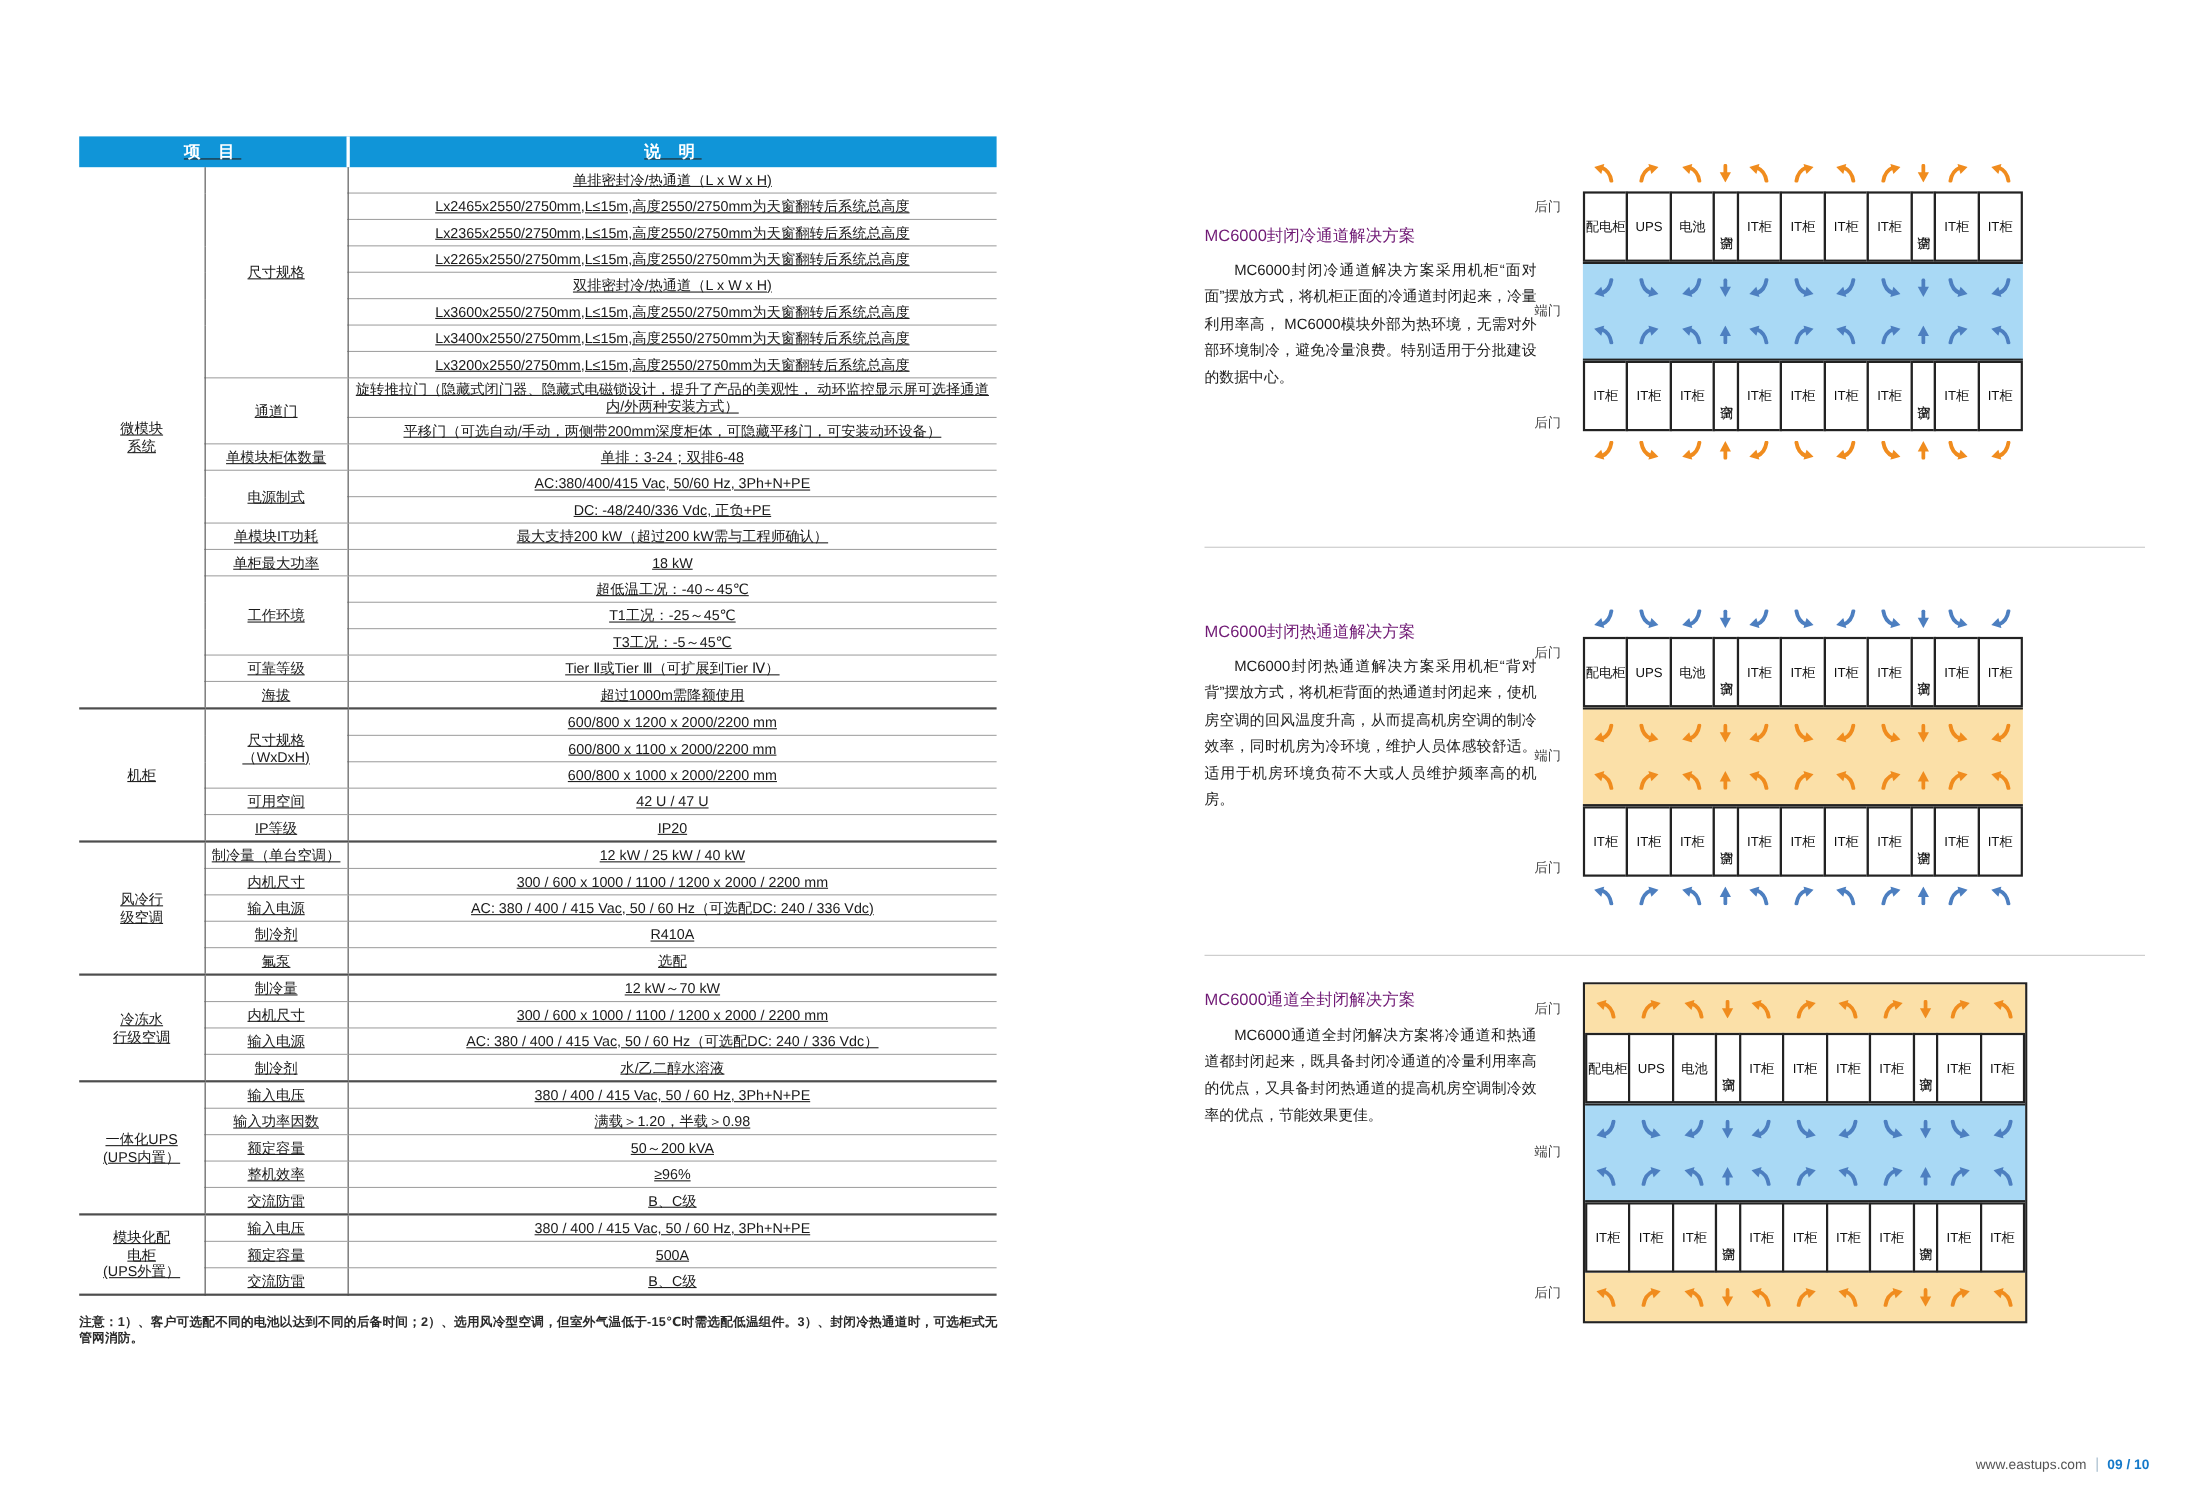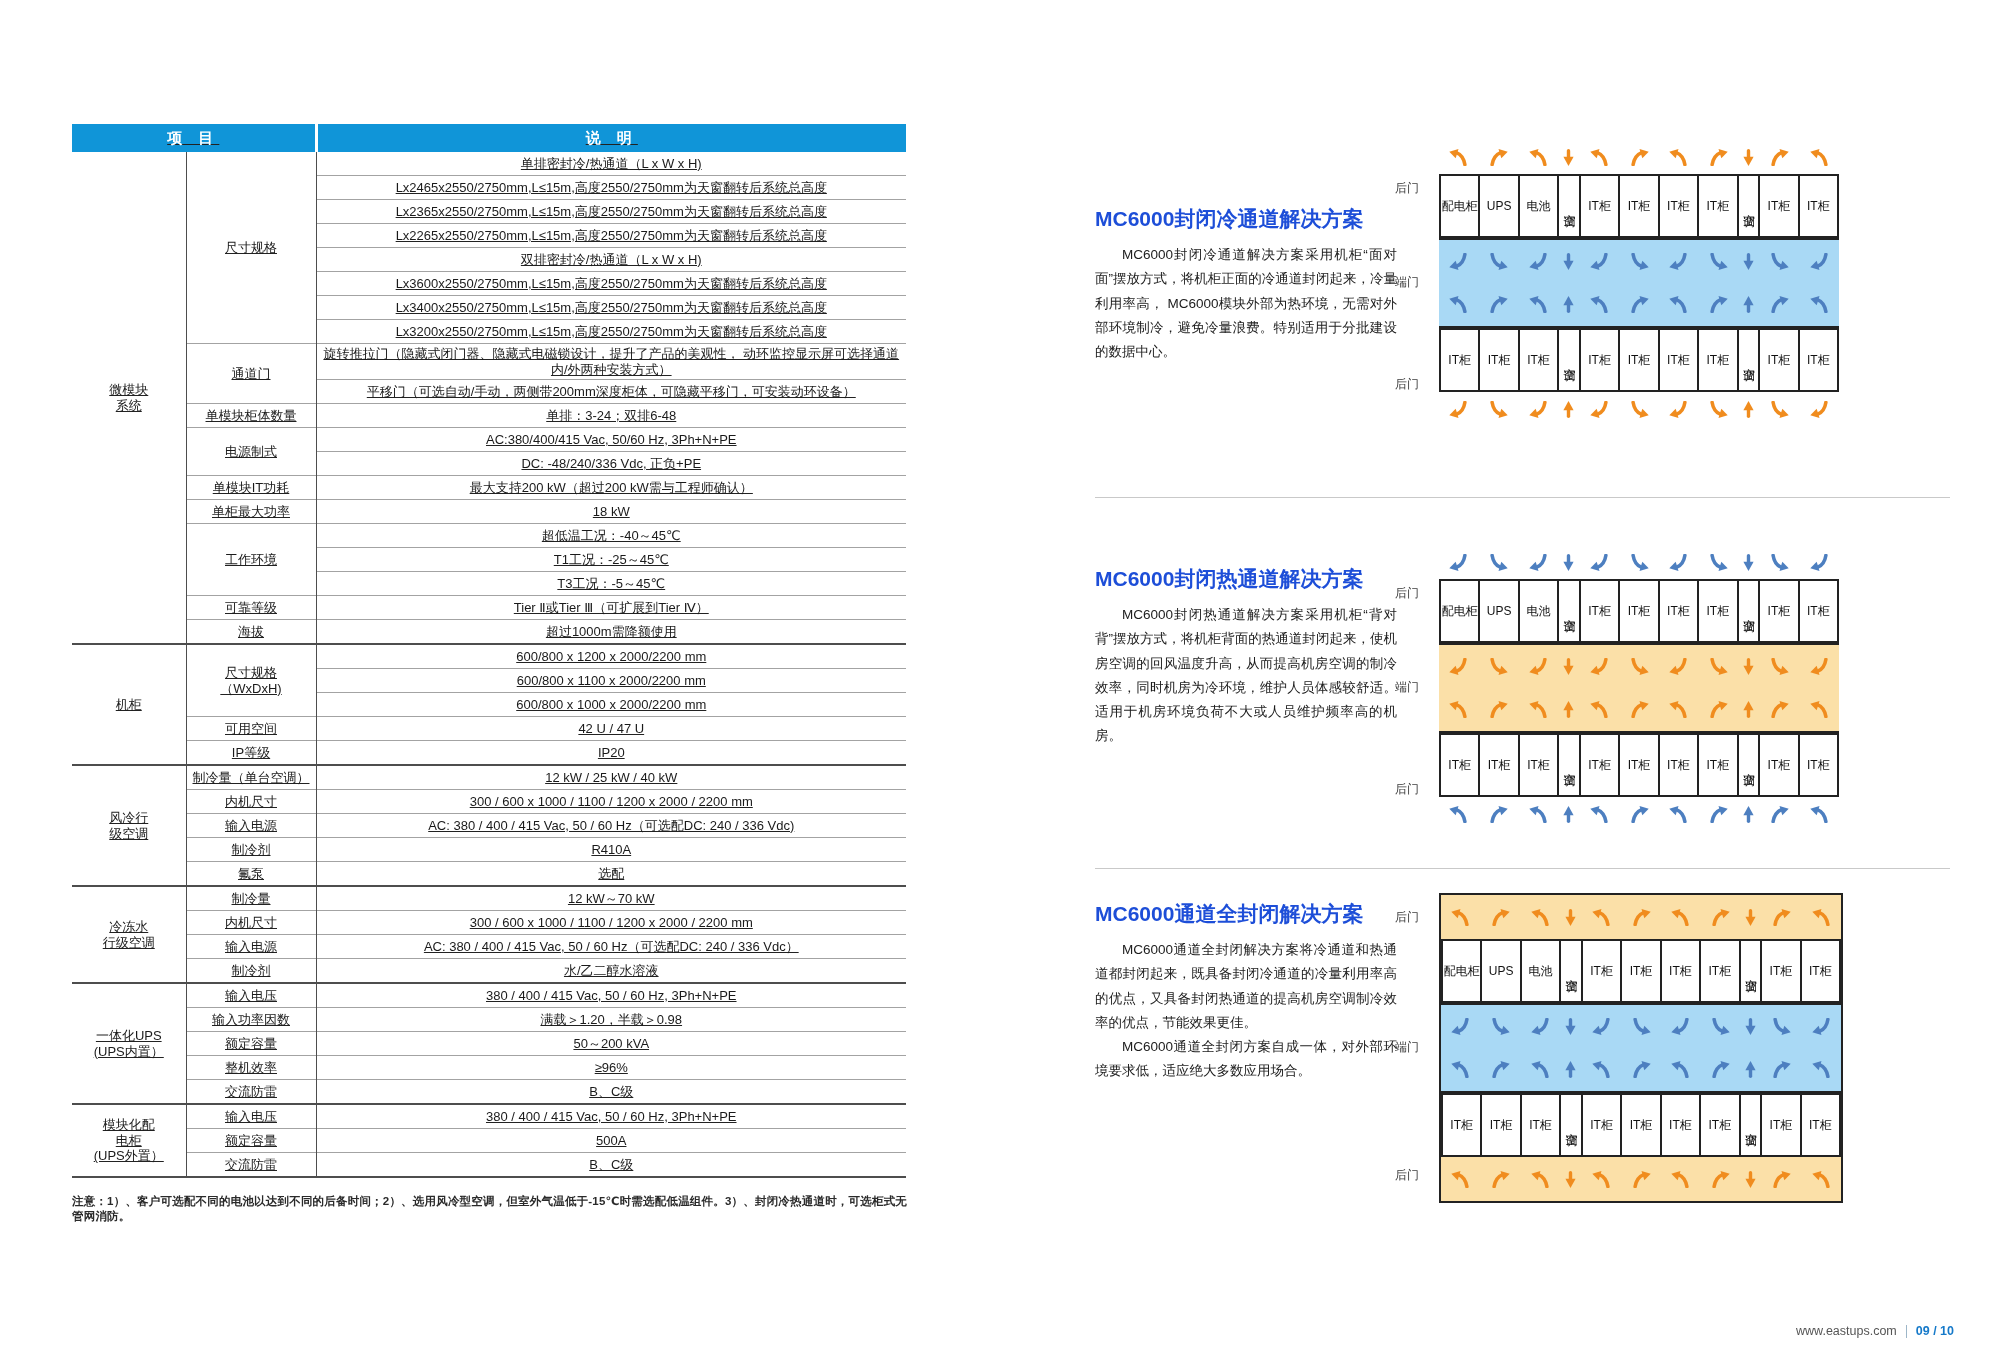--- a/index.html
+++ b/index.html
@@ -25,21 +25,21 @@
     padding:2px 6px;height:19px;line-height:1.2;color:#1a1a1a;
   }
   td.group{white-space:pre-line;border-right:1px solid #4d4d4d;border-top:2px solid #4d4d4d;font-size:13.5px;}
   td.item{border-right:1px solid #4d4d4d;border-top:1px solid #a3a3a3;white-space:pre-line;}
   td.val{border-top:1px solid #a3a3a3;}
   td.sec-start{border-top:2px solid #4d4d4d;}
   tr.first > td{border-top:none !important;}
   .note{margin-top:16px;font-size:11.5px;color:#2a2a2a;font-weight:bold;letter-spacing:.2px;}
   
   .sol-text{position:absolute;width:302px;left:1095px;}
-  .sol-text h2{margin:0 0 10px 0;font-size:21px;font-weight:bold;color:#1d4ed8;}
+  .sol-text h2{margin:0 0 10px 0;font-size:15px;font-weight:normal;color:#701a75;}
   .sol-text p{margin:0;font-size:13.5px;line-height:1.8;text-align:justify;text-indent:2em;color:#1c1c1c;}
   .sep{position:absolute;left:1095px;width:855px;height:1px;background:#c9c9c9;}
   #sep1{top:497px;} #sep2{top:868px;}
   
   .diagram{position:absolute;left:1393px;width:458px;}
   #diagram-0{top:140px;} #diagram-1{top:545px;} #diagram-2{top:893px;}
   .d-body{margin-left:46px;width:400px;}
   .d-body.enclosed{border:2px solid #222;}
   .lbl{position:absolute;left:2px;font-size:12px;color:#3c3c3c;}
   .diagram.open .lbl-top{top:40px;}
@@ -882,21 +882,20 @@
                 <path d="M4 22 Q6 9 16 5" fill="none" stroke="#4d7fc0" stroke-width="5" stroke-linecap="round"></path>
                 <polygon points="13 0 26 4 17 13" fill="#4d7fc0"></polygon>
               </svg></span>
           </div>
         </div>
       </div>
     </div>
     <div class="sol-text" style="top: 900px;">
       <h2>MC6000通道全封闭解决方案</h2>
       <p>MC6000通道全封闭解决方案将冷通道和热通道都封闭起来，既具备封闭冷通道的冷量利用率高的优点，又具备封闭热通道的提高机房空调制冷效率的优点，节能效果更佳。</p>
-      <p>MC6000通道全封闭方案自成一体，对外部环境要求低，适应绝大多数应用场合。</p>
     </div>
     <div class="diagram enclosed-d" id="diagram-2">
       <span class="lbl lbl-top">后门</span>
       <span class="lbl lbl-mid">端门</span>
       <span class="lbl lbl-bot">后门</span>
       <div class="d-body enclosed">
         <div class="band outer" style="background: rgb(251, 224, 168);">
           <div class="arrow-row">
             <div class="arrow-cell">
               <span class="arr" style="transform: scale(-1, 1);"><svg width="19" height="17" viewBox="0 0 26 24">

